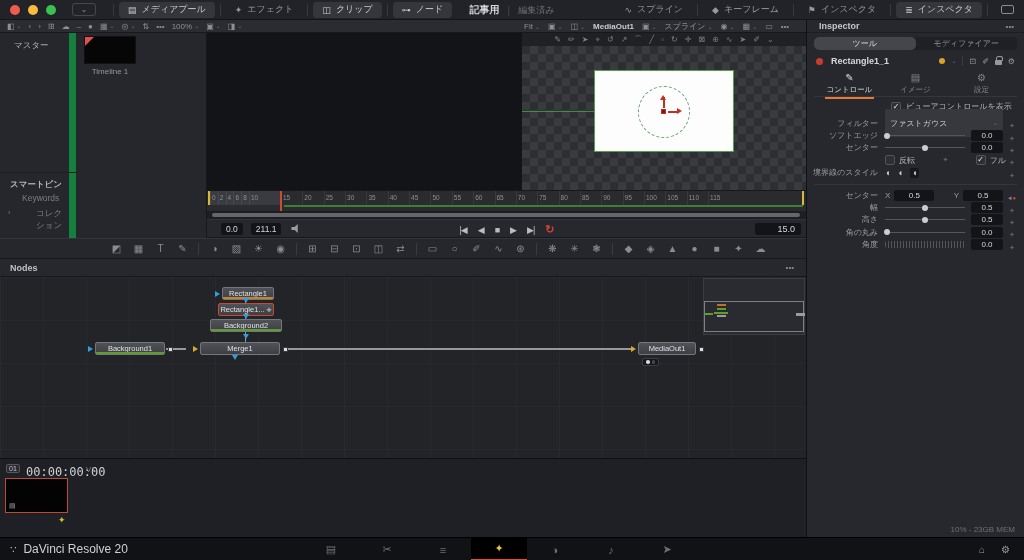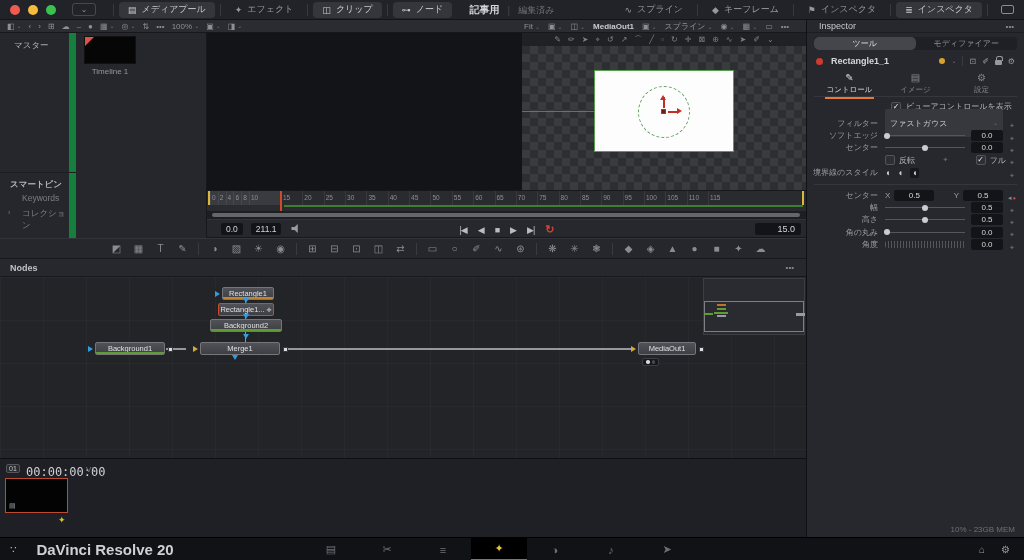--- a/index.html
+++ b/index.html
@@ -110,21 +110,21 @@
 .clip-idx{position:absolute;left:6px;top:5px;border:1px solid #55565b;border-radius:2px;font-size:7px;color:#c6c7ca;padding:0 2px;background:#2b2c31}
 .clip-tc{position:absolute;left:26px;top:6px;font-size:12px;color:#cfd0d3;font-family:"DejaVu Sans Mono",monospace}
 .clip-track{position:absolute;left:86px;top:6px;font-size:8px;color:#7e7f83}
 .clip-thumb{position:absolute;left:5px;top:19px;width:63px;height:35px;background:#030304;border:1.5px solid #c04a30}
 .clip-film{position:absolute;left:3px;bottom:2px;font-size:7px;color:#8e8f93}
 .clip-spark{position:absolute;left:58px;top:56px;color:#d3c132;font-size:9px}
 
 
 .inspector{position:absolute;left:806px;top:20px;width:218px;height:517px;background:#27282d;border-left:1px solid #101114}
 .insp-header{height:13px;display:flex;align-items:center;border-bottom:1px solid #1c1d21}
-.insp-title{padding-left:12px;font-weight:normal;font-size:9px;color:#c6c7ca}
+.insp-title{padding-left:12px;font-weight:bold;font-size:9px;color:#c6c7ca}
 .insp-menu{margin-left:auto;padding-right:10px;font-size:8px;color:#8b8c90}
 #insp-tabs{display:flex;margin:4px 7px 3px;height:13px;background:#1f2024;border-radius:3px;overflow:hidden}
 .tab{flex:1;display:flex;align-items:center;justify-content:center;font-size:8px;color:#8e8f93}
 .tab.active{background:#45464c;border-radius:5px;color:#dcdde0}
 .node-hdr{display:flex;align-items:center;height:16px;padding:0 9px;gap:4px}
 .pw-dot{width:7px;height:7px;border-radius:50%;background:#cd3b2f;flex:none}
 .node-name{font-size:9px;font-weight:bold;color:#d6d7da;margin-left:4px}
 .hdr-right{margin-left:auto;display:flex;align-items:center;gap:6px;color:#97989c;font-size:8px}
 .ver-dot{width:6px;height:6px;border-radius:50%;background:#d7a32b}
 .hdr-sep{width:1px;height:10px;background:#3a3b3f}
@@ -158,21 +158,21 @@
 .st-ic.sel{background:#17181c;border-radius:2px;padding:0 2px}
 .xy-lb{font-size:8px;color:#9b9ca0;margin-right:4px}
 .xy-lb.y{margin-left:auto}
 .wheel{flex:1;height:7px;margin-right:6px;border-radius:2px;background:repeating-linear-gradient(90deg,#55565b 0 1px,#26272c 1px 3px)}
 .p-divider{height:6px;border-bottom:1px solid #36373c;margin:0 7px 4px}
 .insp-mem{position:absolute;right:9px;bottom:3px;font-size:8px;color:#6e6f73}
 
 
 .bottombar{position:absolute;left:0;top:537px;width:1024px;height:23px;background:#111216;border-top:1px solid #000;display:flex;align-items:center}
 .logo{margin-left:10px;color:#c9cacd;font-size:10px;transform:rotate(180deg)}
-.app-name{margin-left:20px;font-size:15px;font-weight:bold;color:#cfd0d3}
+.app-name{margin-left:7px;font-size:12px;font-weight:normal;color:#cfd0d3}
 #pages{position:absolute;left:303px;top:0;height:23px;display:flex}
 .page{width:56px;height:23px;display:flex;align-items:center;justify-content:center;color:#6e6f74;font-size:11px}
 .page.active{background:#000;border-bottom:2px solid #e14e2d;color:#e7c43a}
 .bb-right{margin-left:auto;display:flex;align-items:center;gap:16px;margin-right:14px;color:#9b9ca0;font-size:10px}
 </style>
 </head>
 <body>
 
 <div class="titlebar">
   <div class="traffic t-red"></div>
@@ -325,21 +325,21 @@
     </div>
 </div>
 
 <div class="media-panel">
   <div class="bin-side">
     <div class="master-label">マスター</div>
     <div class="bin-hr"></div>
     <div class="smart-label">スマートビン</div>
     <div class="bin-item" style="left:22px;top:160px">Keywords</div>
     <div class="bin-caret">›</div>
-    <div class="bin-item" style="left:22px;top:175px">コレクション</div>
+    <div class="bin-item" style="left:36px;top:175px">コレクション</div>
   </div>
   <div class="thumb">
     <div class="thumb-tri"></div>
   </div>
   <div class="thumb-label">Timeline 1</div>
 </div>
 
 <div class="viewer-left"></div>
 <div class="viewer-right">
   <div id="draw-toolbar">

